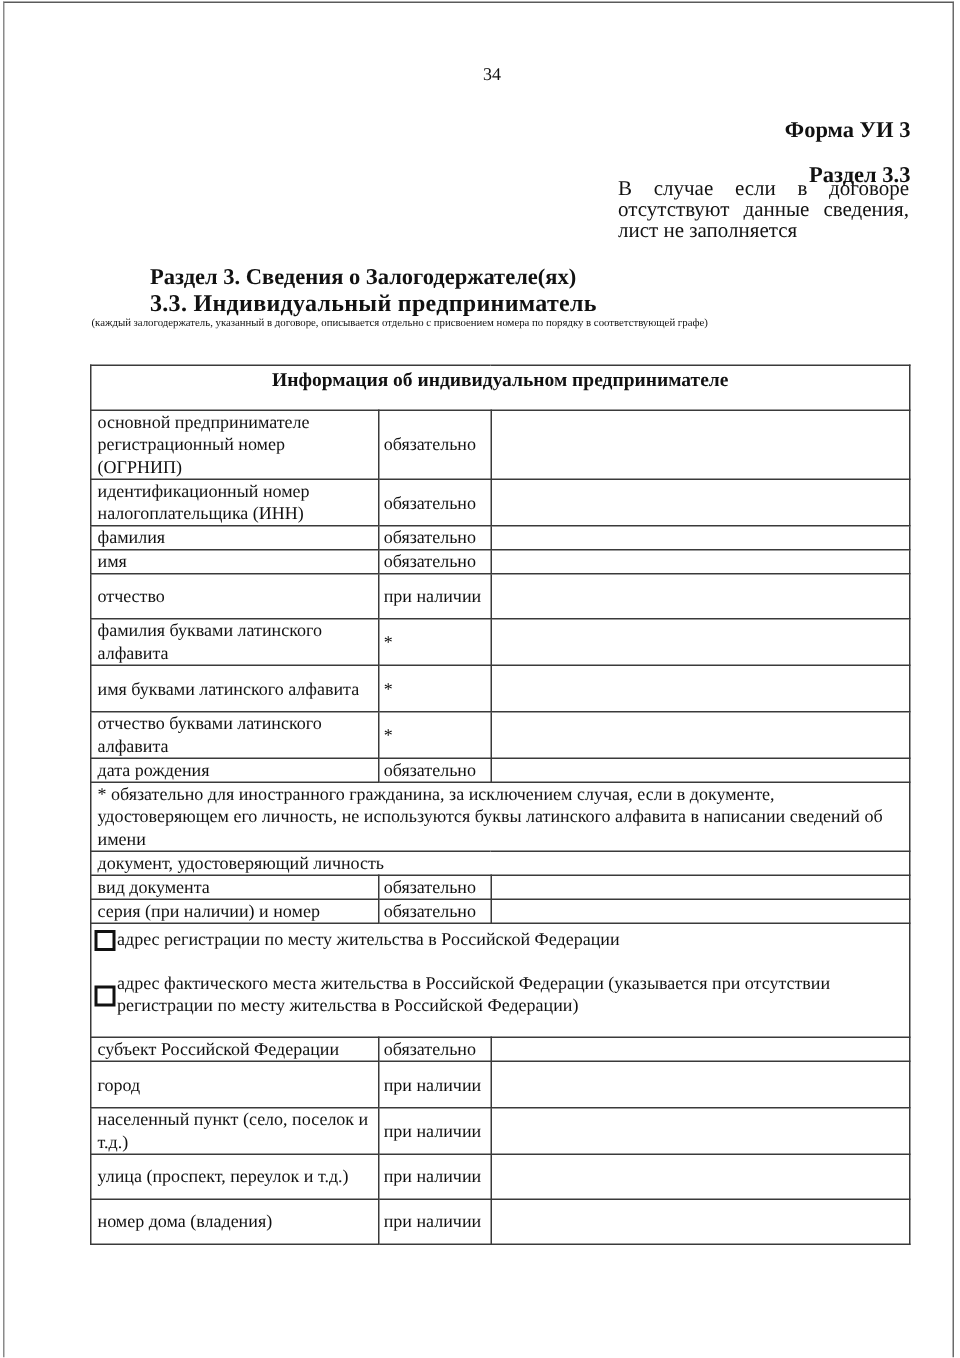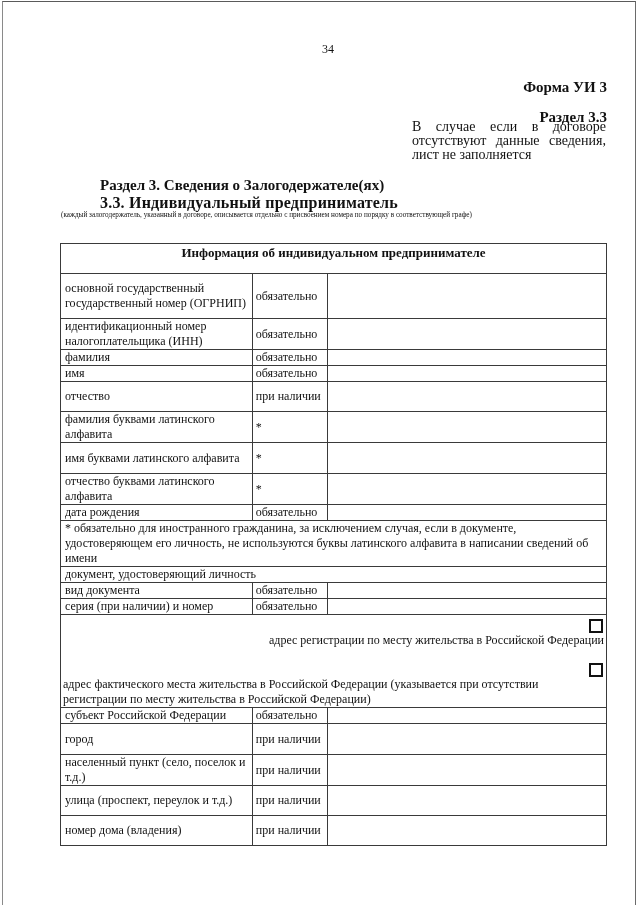--- a/index.html
+++ b/index.html
@@ -104,22 +104,21 @@
       height: 30px;
     }
     .full-cell { padding-left: 4px; }
     .addr-cell {
       vertical-align: top !important;
       padding: 3px 2px 0 2px !important;
       height: 76px;
     }
     .addr-line {
       display: flex;
-      align-items: flex-end;
-      flex-direction: column;
+      align-items: center;
     }
     .checkbox {
       display: inline-block;
       width: 14px;
       height: 14px;
       border: 2px solid #111;
       box-sizing: border-box;
       margin-right: 1px;
       margin-top: 1px;
       flex-shrink: 0;
@@ -148,21 +147,21 @@
     <col style="width:192px">
     <col style="width:75px">
     <col style="width:280px">
   </colgroup>
   <tbody>
     <tr>
       <td colspan="3" class="head-cell">Информация об индивидуальном предпринимателе</td>
     </tr>
 
     <tr style="height:45px">
-      <td class="c1">основной государственный государственный номер (ОГРНИП)</td>
+      <td class="c1">основной предпринимателе регистрационный номер (ОГРНИП)</td>
       <td class="c2">обязательно</td>
       <td class="c3"></td>
     </tr>
     <tr style="height:30px">
       <td class="c1">идентификационный номер налогоплательщика (ИНН)</td>
       <td class="c2">обязательно</td>
       <td class="c3"></td>
     </tr>
     <tr style="height:15px">
       <td class="c1">фамилия</td>

